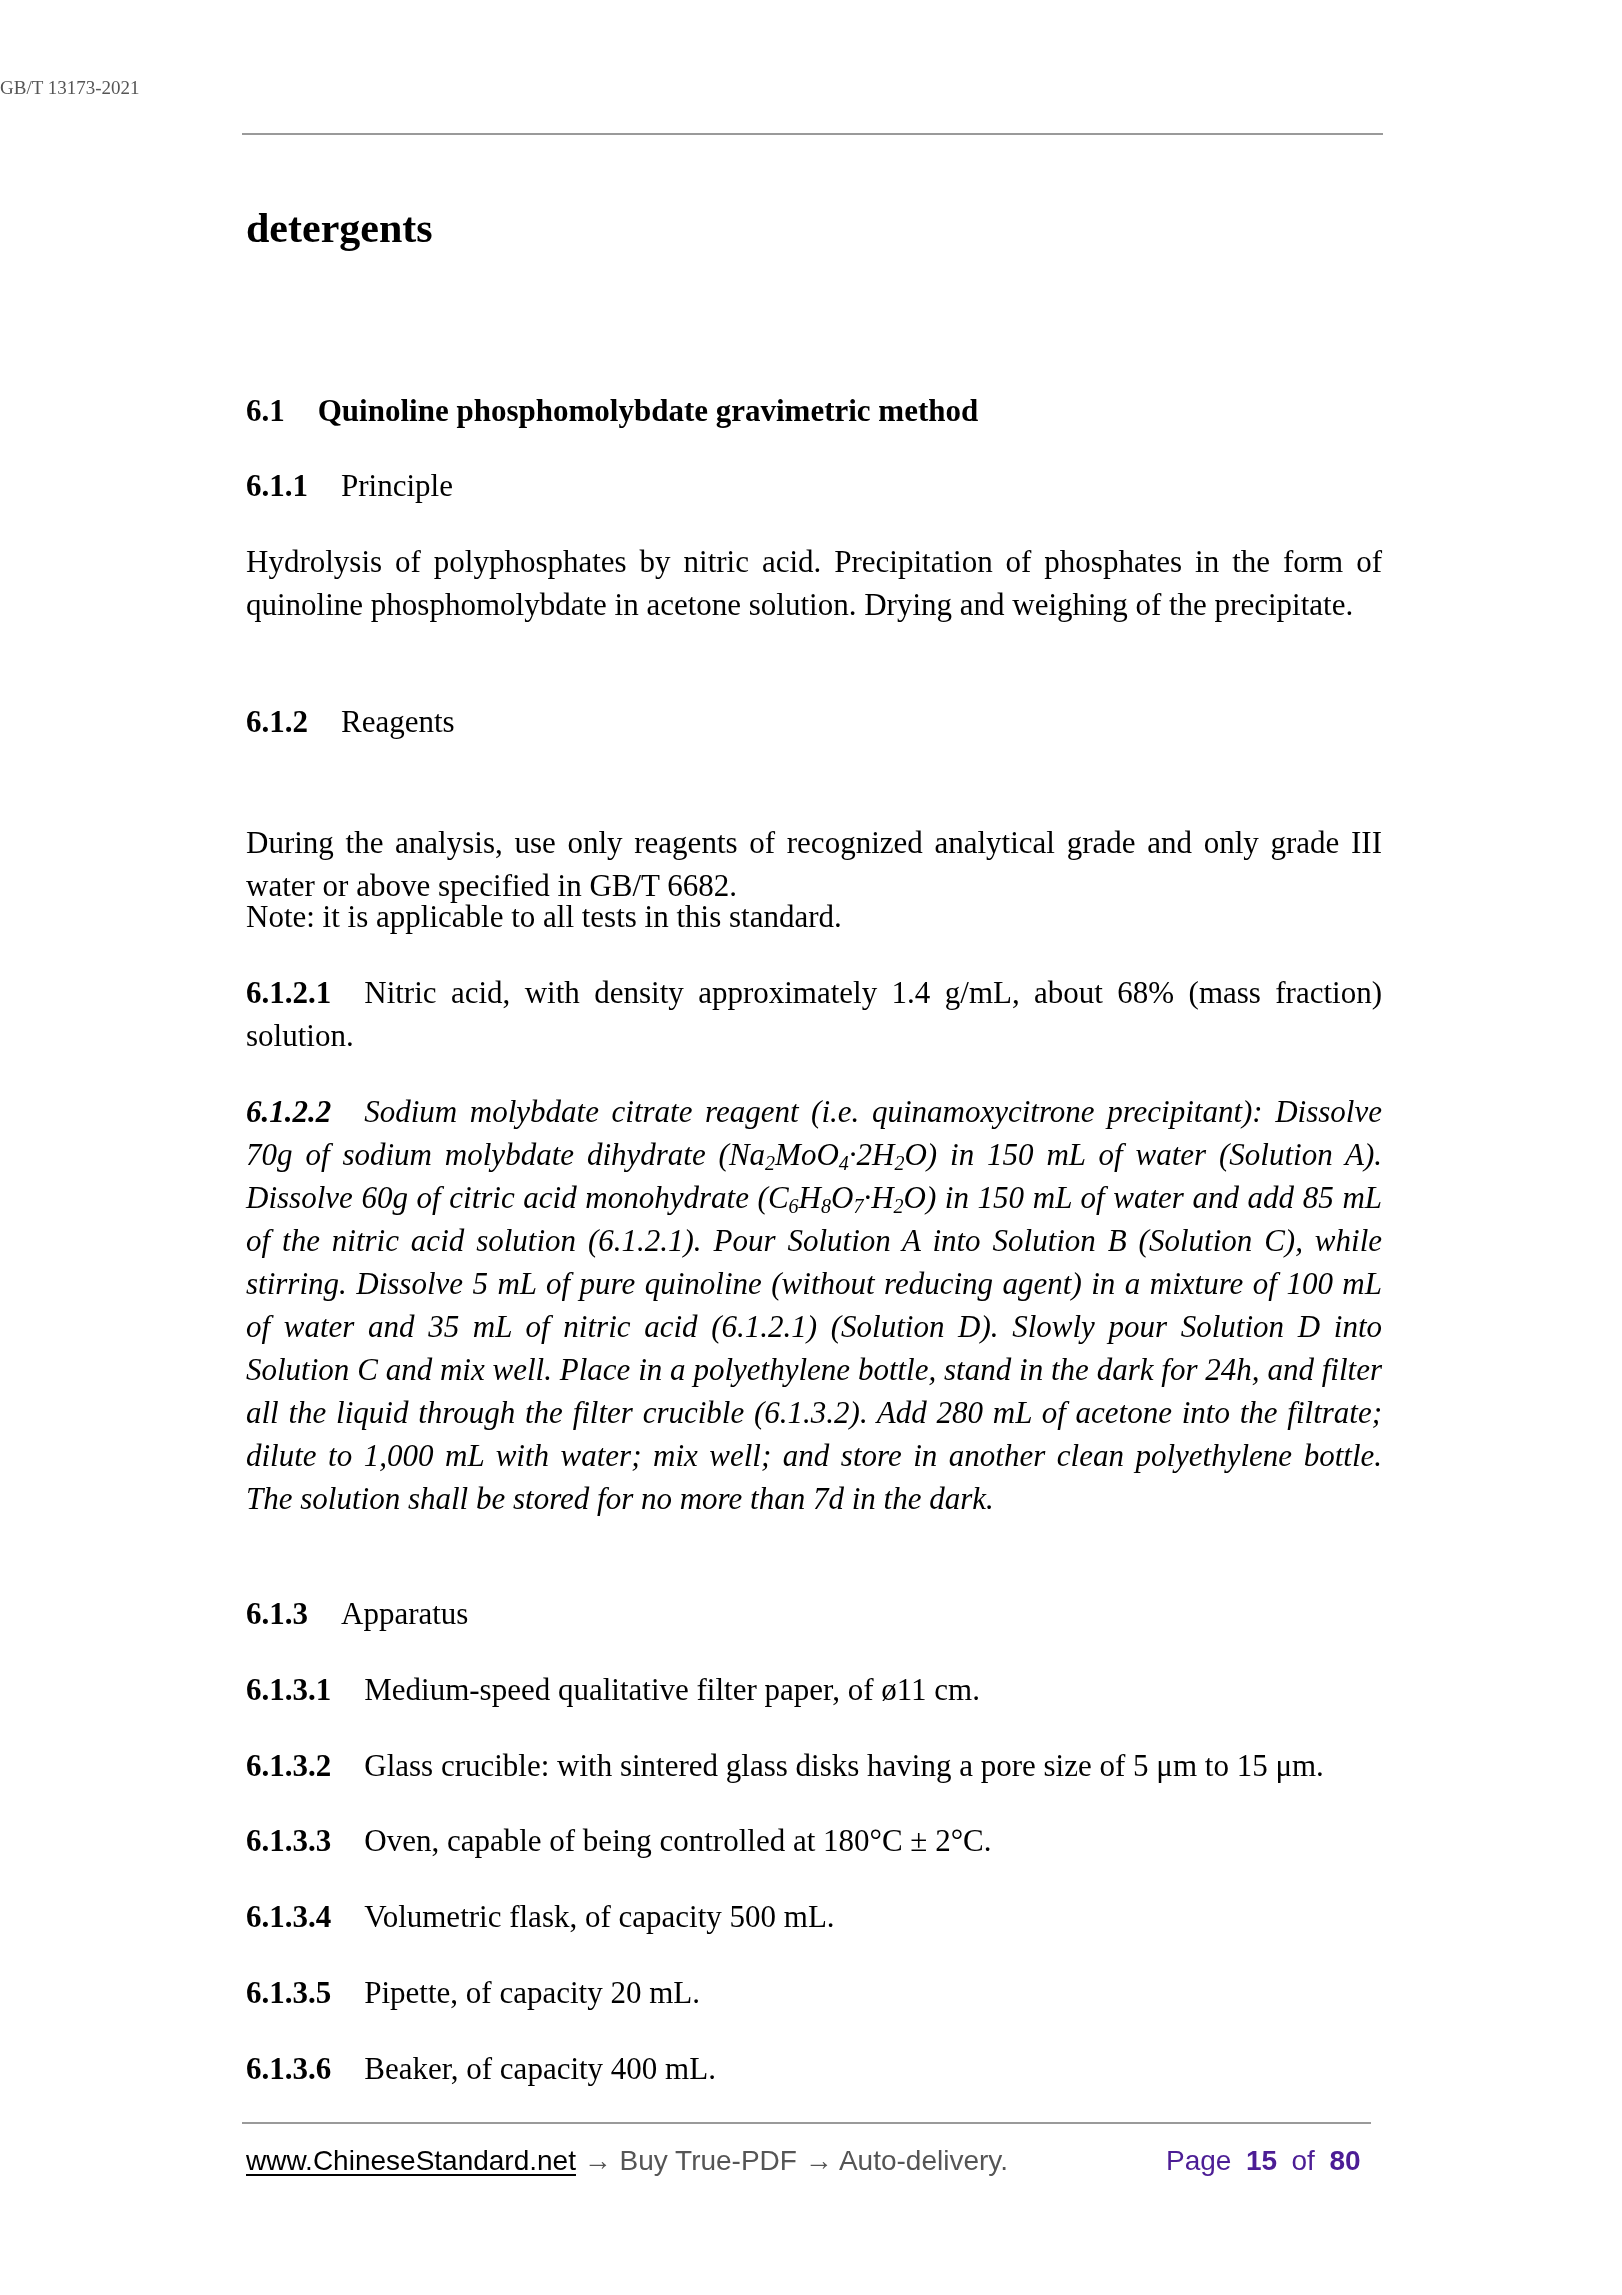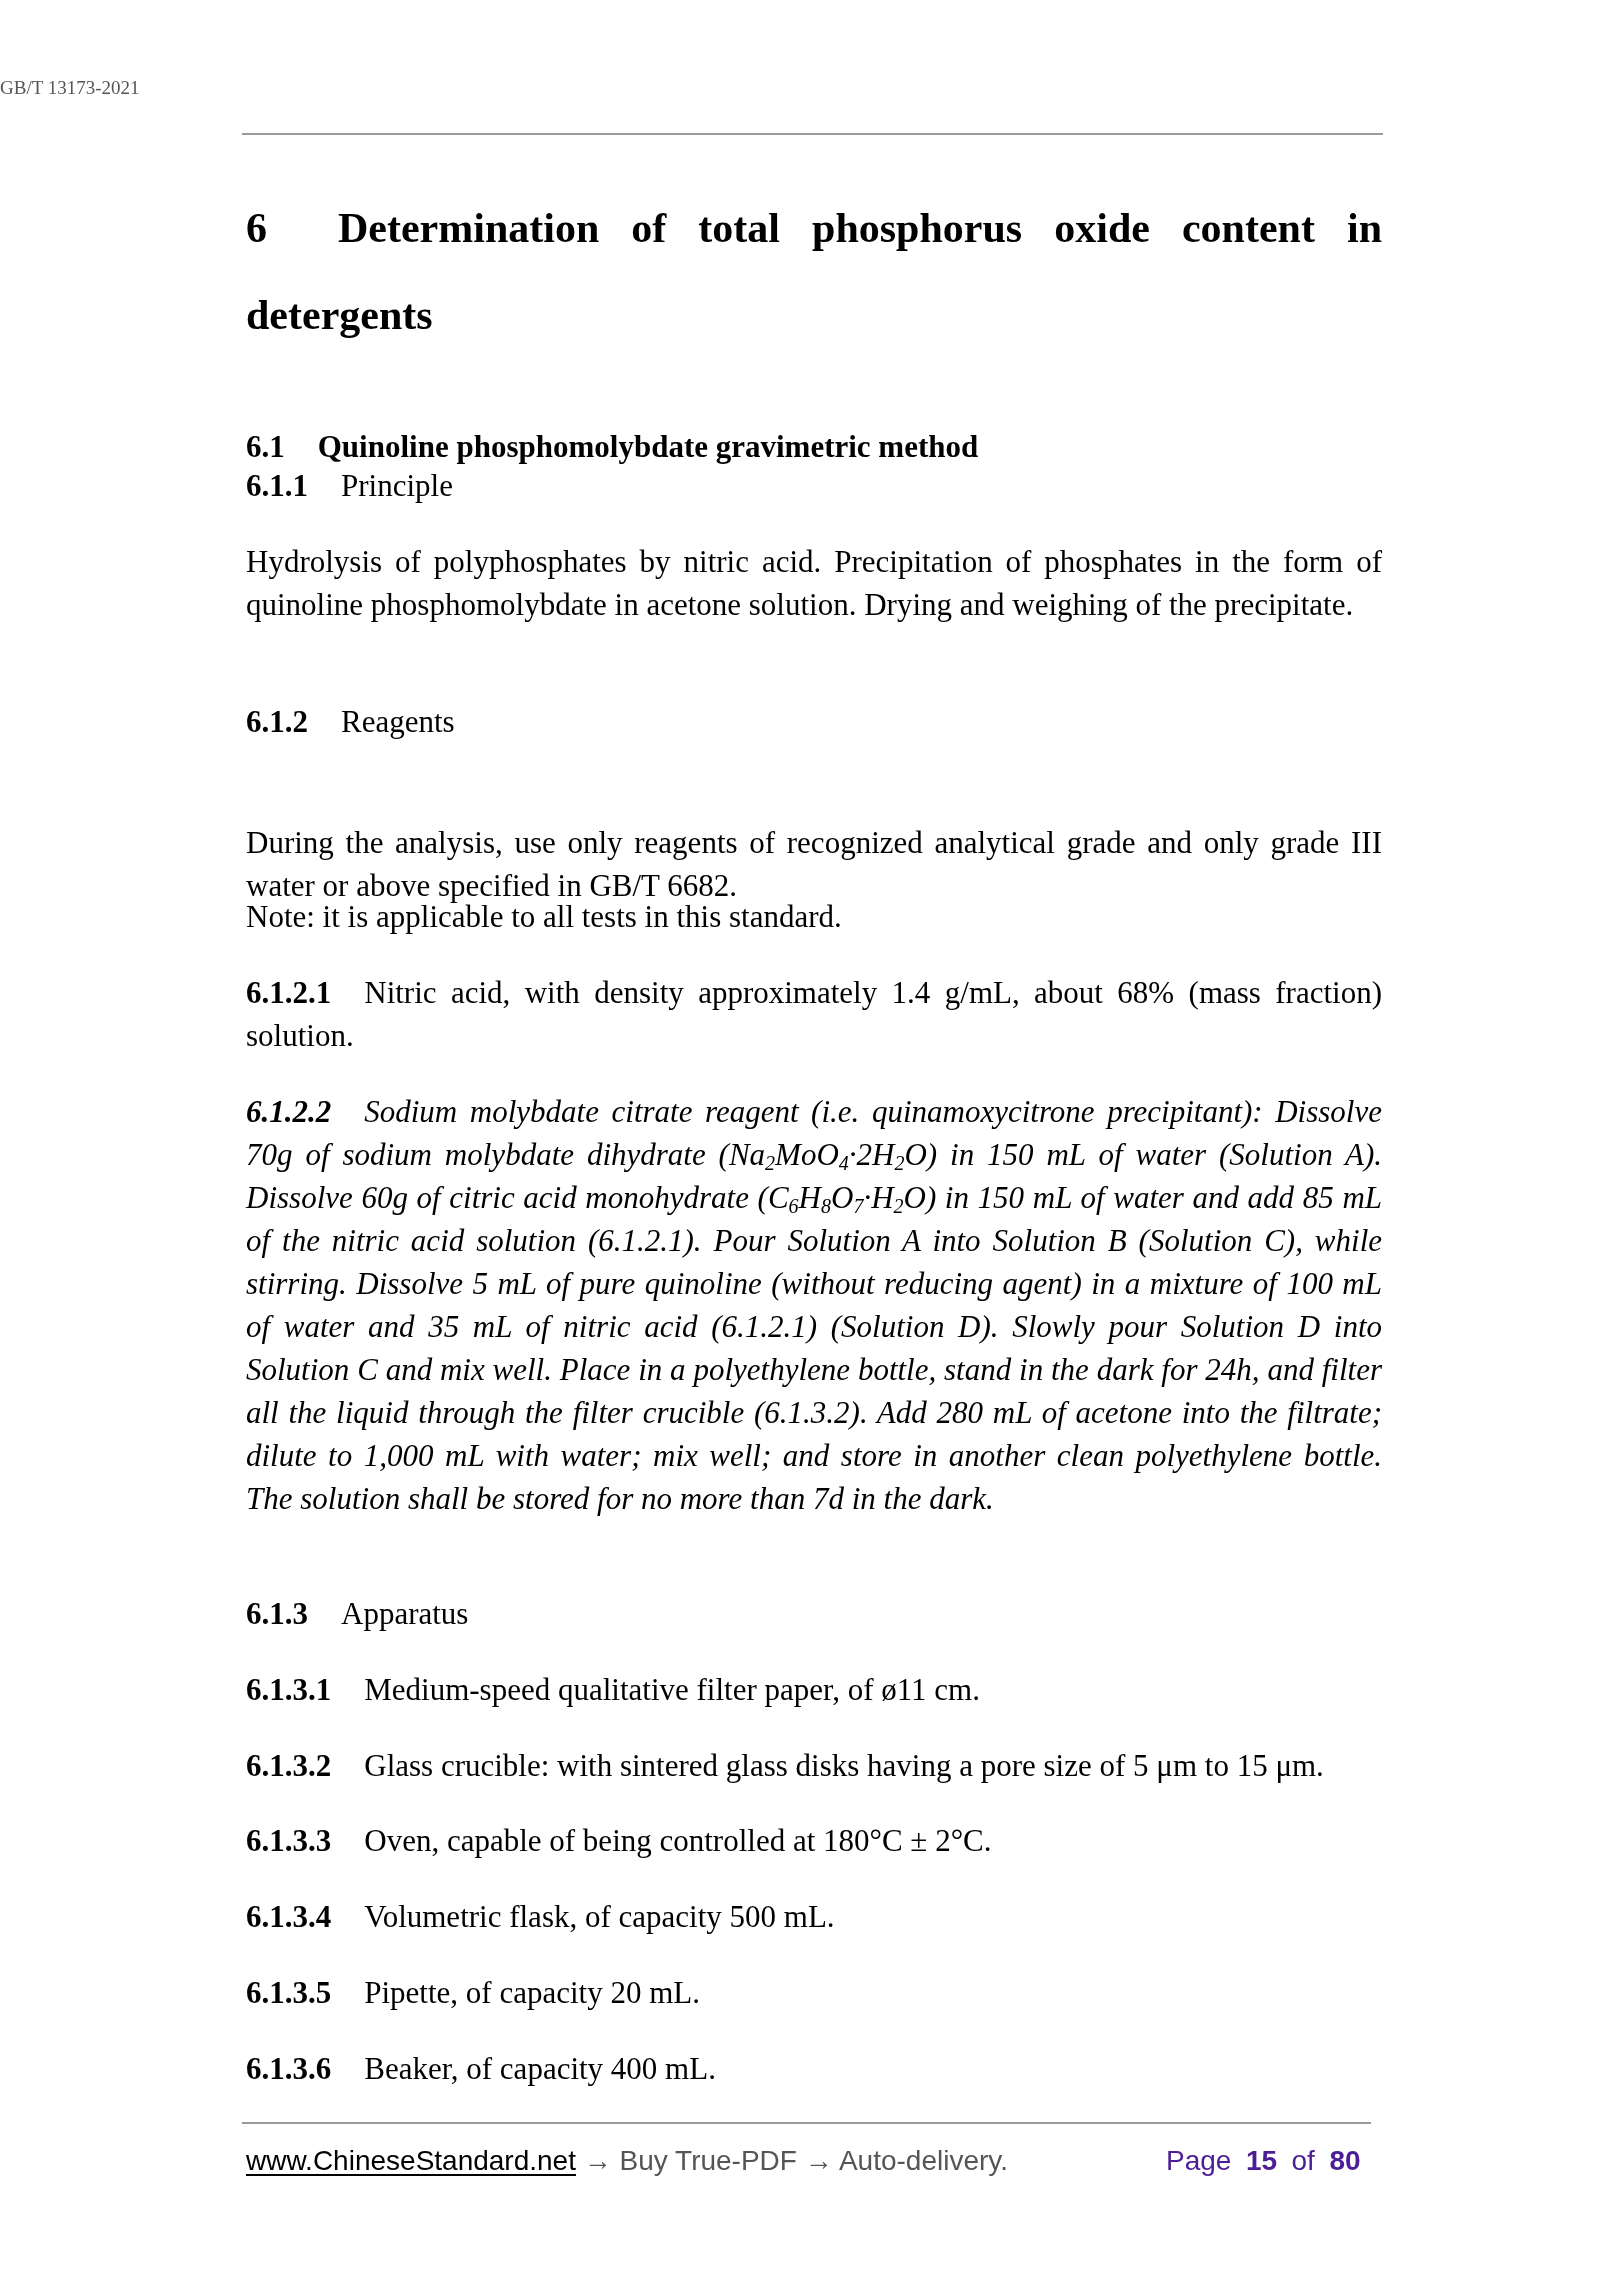--- a/index.html
+++ b/index.html
@@ -7,42 +7,41 @@
          font-family: "Liberation Serif", "DejaVu Serif", serif; color: #000; }
   .page-header { position: absolute; left: 0; width: 1557px; top: 77px; 
          font-size: 19px; color: #555; }
   .rule { position: absolute; height: 1.7px; background: #9a9a9a; }
   .hdr-rule { left: 242px; width: 1141px; top: 133px; }
   .ftr-rule { left: 242px; width: 1129px; top: 2122px; }
   .block { position: absolute; left: 246px; width: 1136px; }
   .h1 { font-size: 42px; font-weight: bold; line-height: 87px; text-align: justify; text-align-last: left; }
   .h1 .num { display: inline-block; width: 92px; }
   .h1-line1 { display: block; text-align: justify; text-align-last: justify; }
-  .h2 { font-size: 31px; font-weight: bold; line-height: 43px; margin-top: 36px; }
+  .h2 { font-size: 31px; font-weight: bold; line-height: 43px; }
   .h3 { font-size: 31px; line-height: 43px; }
   .num-b { font-weight: bold; margin-top: 34px; }
   .gap-s { display: inline-block; width: 33px; }
   .gap-m { display: inline-block; width: 33px; }
   .p { font-size: 31px; line-height: 43px; text-align: justify; }
   sub { font-size: 20px; vertical-align: -5px; line-height: 0; }
   .footer { position: absolute; left: 246px; top: 2145px; font-family: "Liberation Sans", "DejaVu Sans", sans-serif;
             font-size: 28px; color: #555; }
   .footer a { color: #000000; text-decoration: underline; text-underline-offset: 4.2px; text-decoration-thickness: 1.7px; }
   .page-num { position: absolute; left: 1166px; top: 2145px; font-family: "Liberation Sans", "DejaVu Sans", sans-serif;
             font-size: 28px; color: #4c1d95; word-spacing: 6.7px; }
   .page-num b { font-weight: bold; }
 </style>
 </head>
 <body>
 
 <div class="page-header">GB/T 13173-2021</div>
 <div class="rule hdr-rule"></div>
 
 <div class="block h1" style="top:185px;">
-  <span class="h1-line1"><span class="num">6</span><span>Determination of total phosphorus oxide content in</span></span>
   <span>detergents</span>
 </div>
 
 <div class="block h2" style="top:389px;">
   <span>6.1</span><span class="gap-s"></span><span>Quinoline phosphomolybdate gravimetric method</span>
 </div>
 
 <div class="block h3" style="top:464px;">
   <span class="num-b">6.1.1</span><span class="gap-m"></span><span>Principle</span>
 </div>

